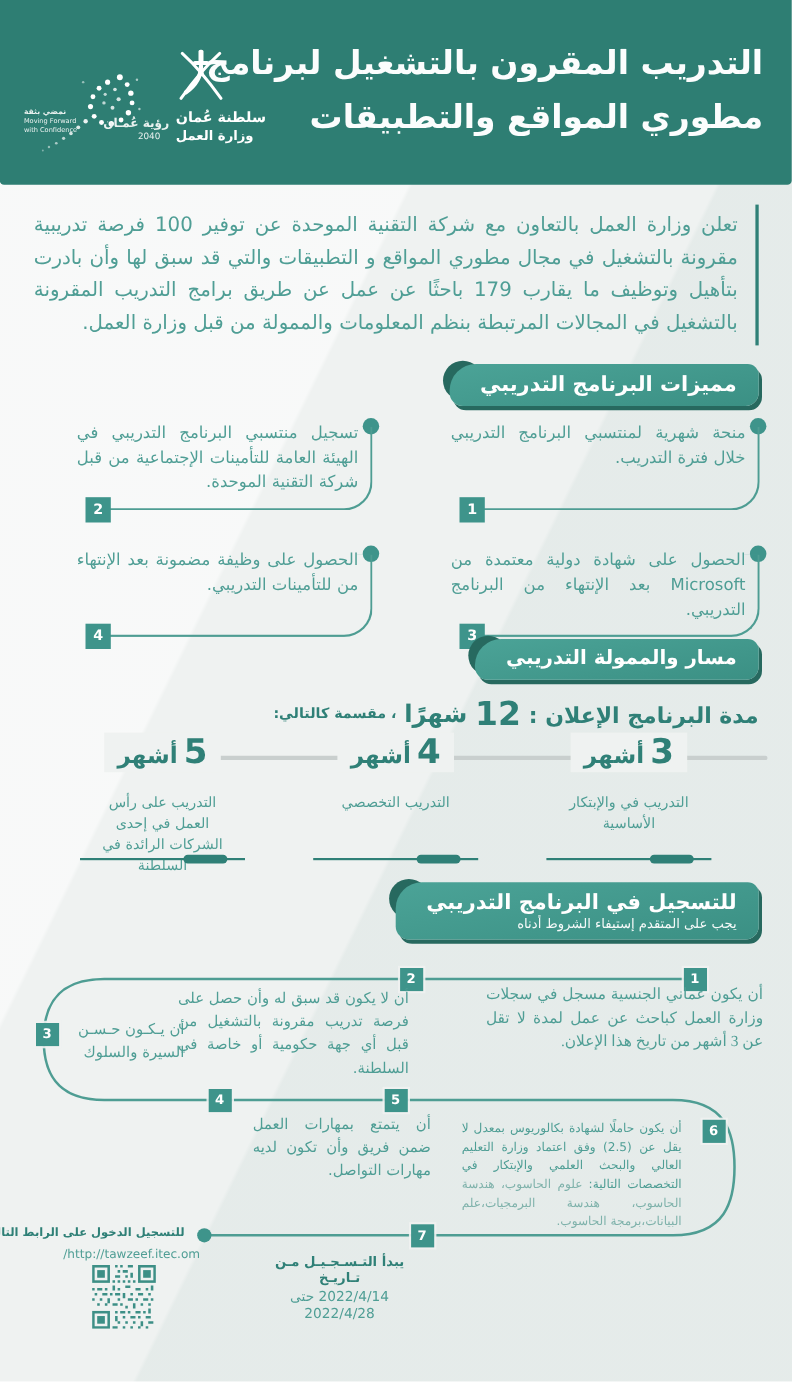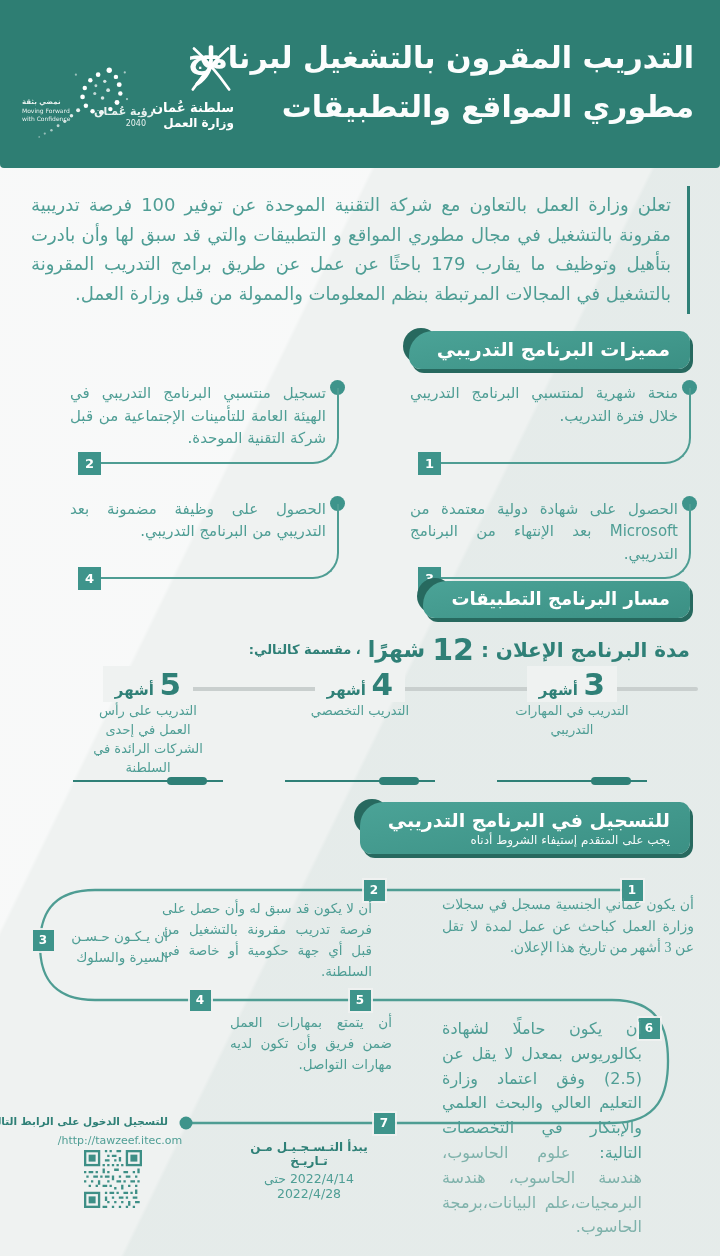--- a/index.html
+++ b/index.html
@@ -6,21 +6,21 @@
   .canvas{position:relative;width:720px;height:1256px;margin:0 auto;overflow:hidden;direction:rtl;
     background-color:#EFF2F1;
     background-image:
       linear-gradient(116deg, rgba(255,255,255,0) 55%, rgba(221,230,228,0.55) 55.3%),
       linear-gradient(116deg, rgba(255,255,255,0.55) 34%, rgba(255,255,255,0) 34.3%);
   }
   
   .header{position:absolute;top:0;left:0;right:0;height:168px;background:#2E7E73;border-radius:0 0 4px 4px;}
   .header-title{position:absolute;top:34px;right:26px;text-align:right;color:#FBFDFD;font-weight:bold;
     font-size:30px;line-height:1.62;letter-spacing:.5px;}
-  .ministry{position:absolute;left:142px;top:44px;width:92px;text-align:right;color:#fff;}
+  .ministry{position:absolute;left:160px;top:44px;width:92px;text-align:left;color:#fff;}
   .ministry .m1{font-size:13px;font-weight:bold;margin-top:2px;}
   .ministry .m2{font-size:12px;font-weight:bold;margin-top:1px;}
   .vision{position:absolute;left:22px;top:48px;width:130px;height:100px;color:#EAF2F0;}
   .vision .tag{position:absolute;left:0;bottom:26px;text-align:left;line-height:1.25;}
   .vision .tag .ar{font-size:7px;font-weight:bold;}
   .vision .tag .en{font-size:6px;}
   .vision .vtitle{position:absolute;right:-2px;bottom:30px;font-size:11px;font-weight:bold;}
   .vision .vyear{position:absolute;right:6px;bottom:20px;font-size:8px;}
   
   .intro{position:absolute;top:186px;right:30px;width:640px;border-left:none;border-right:3.5px solid #2F8077;
@@ -53,38 +53,38 @@
   .duration .p{font-size:20px;font-weight:600;}
   .duration .v{font-size:30px;font-weight:bold;}
   .duration .u{font-size:22px;font-weight:600;}
   .duration .s{font-size:13px;font-weight:600;}
   .stages{position:absolute;top:666px;right:20px;left:20px;height:140px;direction:rtl;display:flex;
     justify-content:space-between;padding:0 28px;}
   .gray-line{position:absolute;top:21px;left:88px;right:2px;height:4px;background:#C9CFCE;border-radius:2px;}
   .stage{position:relative;width:200px;text-align:center;}
   .stage-top{position:relative;display:inline-block;background:#EFF2F1;padding:0 12px;color:#2F8077;font-weight:bold;}
   .stage-top .n{font-size:31px;}
-  .stage-top .u{font-size:15px;}
-  .stage-desc{margin:0 auto 0;font-size:13px;color:#4F9E95;line-height:1.45;max-width:118px;}
+  .stage-top .u{font-size:21px;}
+  .stage-desc{margin:20px auto 0;font-size:13px;color:#4F9E95;line-height:1.45;max-width:118px;}
   .stage-ind{position:absolute;top:110px;left:50%;transform:translateX(-50%);width:150px;height:10px;}
   .stage-ind::before{content:"";position:absolute;top:3.5px;left:0;right:0;height:2.5px;background:#2F8077;}
   .stage-ind::after{content:"";position:absolute;top:0.5px;right:16px;width:40px;height:8px;border-radius:4px;background:#2F8077;}
   
   .conds{position:absolute;top:870px;left:0;right:0;height:386px;}
   .conds svg.pathline{position:absolute;inset:0;}
   .cbadge{position:absolute;width:21px;height:21px;margin-left:-10.5px;margin-top:-10.5px;background:#3E948B;
     color:#fff;font-size:12px;font-weight:bold;display:flex;align-items:center;justify-content:center;
     box-shadow:0 0 0 2px rgba(239,242,241,.9);}
   .ctext{position:absolute;color:#4F9E95;line-height:1.55;text-align:justify;}
   .c1{right:26px;top:24px;width:252px;font-size:14px;font-family:Liberation Serif, serif;}
   .c2{right:348px;top:28px;width:210px;font-size:13.5px;}
   .c3{right:552px;top:56px;width:106px;font-size:13.5px;text-align:right;}
   .c4{right:475px;top:142px;width:138px;font-size:13.5px;}
   .c5{right:328px;top:142px;width:162px;font-size:13.5px;}
-  .c6{right:78px;top:147px;width:200px;font-size:16px;}
+  .c6{right:100px;top:147px;width:200px;font-size:11px;}
   .c6 .spec{color:#7FB2AB;}
   .reg-label{position:absolute;right:552px;top:245px;width:140px;font-size:10.5px;font-weight:bold;
     color:#2F8077;white-space:nowrap;text-align:left;direction:rtl;}
   .reg-url{position:absolute;right:535px;top:264px;width:130px;font-size:11px;color:#4F9E95;text-align:center;white-space:nowrap;}
   .qr{position:absolute;left:84px;top:280px;width:58px;height:58px;}
   .dates{position:absolute;right:345px;top:270px;width:132px;text-align:center;direction:rtl;}
   .dates .d1{font-size:12px;font-weight:bold;color:#2F8077;}
   .dates .d2{font-size:12.5px;color:#4F9E95;margin-top:3px;}
 </style>
 </head>
@@ -176,47 +176,47 @@
       <span class="feat-line"></span>
       <span class="feat-badge">2</span>
     </div>
     <div class="feat">
       <div class="feat-text">الحصول على شهادة دولية معتمدة من Microsoft بعد الإنتهاء من البرنامج التدريبي.</div>
       <span class="feat-dot"></span>
       <span class="feat-line"></span>
       <span class="feat-badge">3</span>
     </div>
     <div class="feat">
-      <div class="feat-text">الحصول على وظيفة مضمونة بعد التدريبي من البرنامج التدريبي.</div>
+      <div class="feat-text">الحصول على وظيفة مضمونة بعد الإنتهاء من للتأمينات التدريبي.</div>
       <span class="feat-dot"></span>
       <span class="feat-line"></span>
       <span class="feat-badge">4</span>
     </div>
   </div>
 
   <div class="ribbon r-path">
     <span class="curl"></span>
-    <div class="ribbon-body">مسار البرنامج التطبيقات</div>
+    <div class="ribbon-body">مسار والممولة التدريبي</div>
   </div>
 
   <div class="duration">
     <span class="p">مدة البرنامج الإعلان :</span>
     <span class="v">12</span>
     <span class="u">شهرًا</span>
     <span class="s">، مقسمة كالتالي:</span>
   </div>
 
   <div class="stages">
     <span class="gray-line"></span>
     <div class="stage">
       <div class="stage-top">
         <span class="n">3</span>
         <span class="u">أشهر</span>
       </div>
-      <div class="stage-desc">التدريب في المهارات التدريبي</div>
+      <div class="stage-desc">التدريب في والإبتكار الأساسية</div>
       <span class="stage-ind"></span>
     </div>
     <div class="stage">
       <div class="stage-top">
         <span class="n">4</span>
         <span class="u">أشهر</span>
       </div>
       <div class="stage-desc">التدريب التخصصي</div>
       <span class="stage-ind"></span>
     </div>

